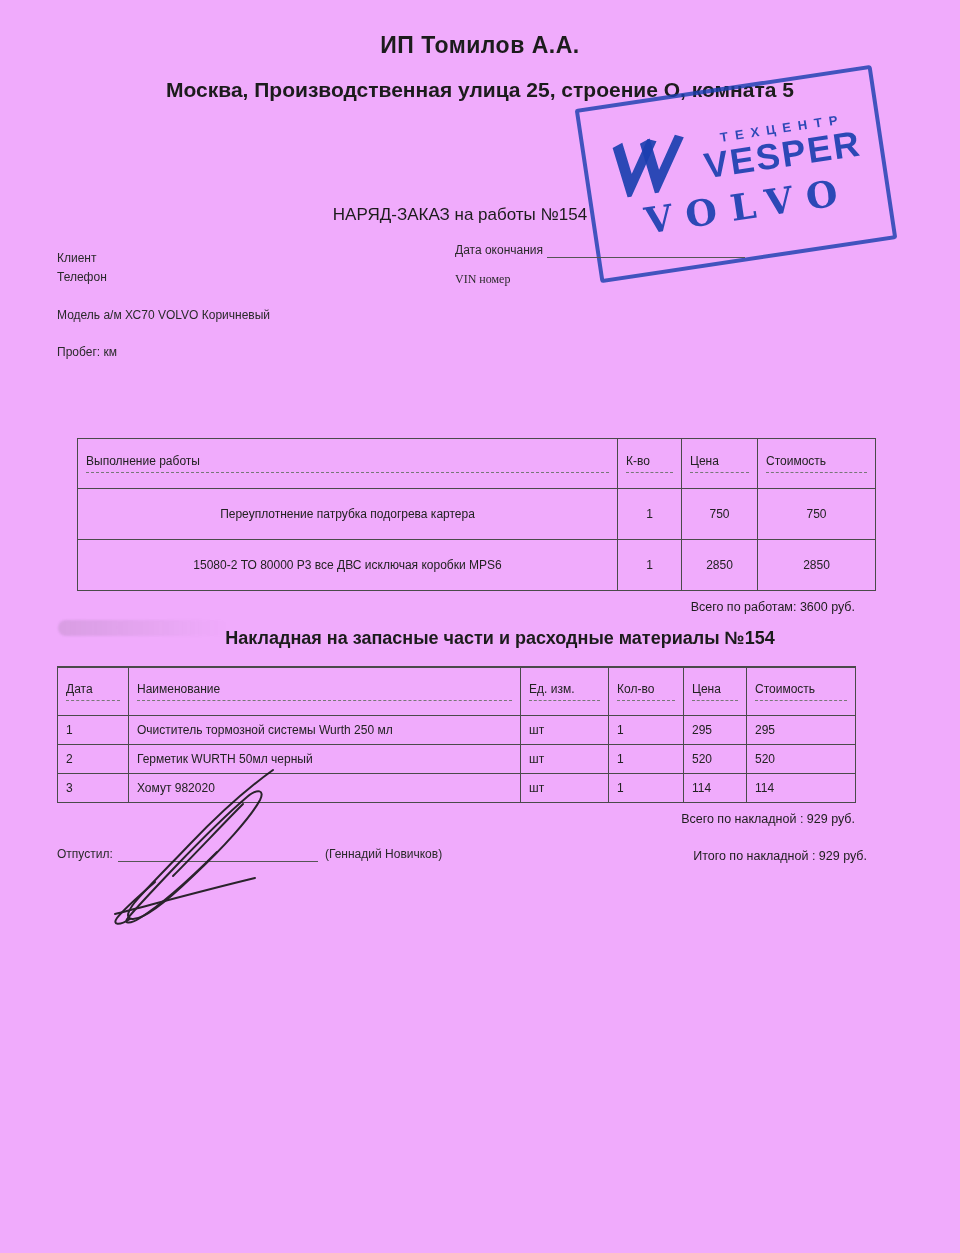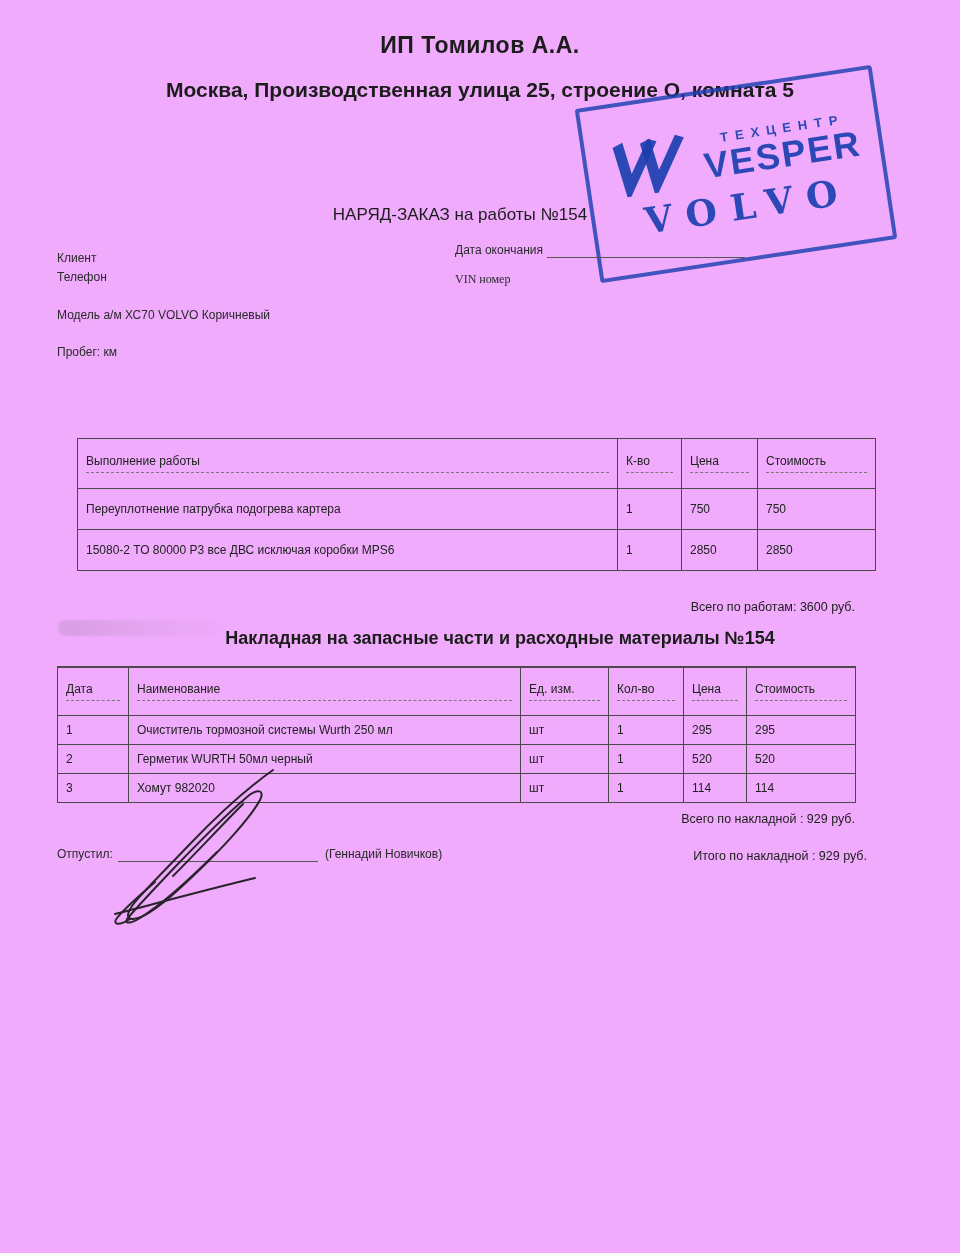--- a/index.html
+++ b/index.html
@@ -20,21 +20,21 @@
 
   table { border-collapse:collapse; table-layout:fixed; background:transparent; }
   td, th {
     border:1px solid #4a4a4a; font-size:12px; font-weight:normal;
     text-align:left; vertical-align:middle; padding:0 8px; color:#222;
   }
   .hdr { display:block; border-bottom:1px dashed #777; padding-bottom:4px; line-height:14px; }
 
   .work-table { left:57px; top:438px; width:798px;margin-left:20px; }
   .work-table thead th { height:50px; }
-  .work-table tbody td { height:41px; }
+  .work-table tbody td { height:51px;text-align:center; }
 
   .inv-table { left:57px; top:666px; width:798px; border-top:2px solid #4a4a4a; }
   .inv-table thead th { height:48px; }
   .inv-table tbody td { height:29px; }
 
   .total { font-size:12.5px; text-align:left; color:#1d1d1d; }
 
   .invoice-title { top:628px; left:20px; width:960px; text-align:center; font-size:18px; font-weight:bold; }
 
   

